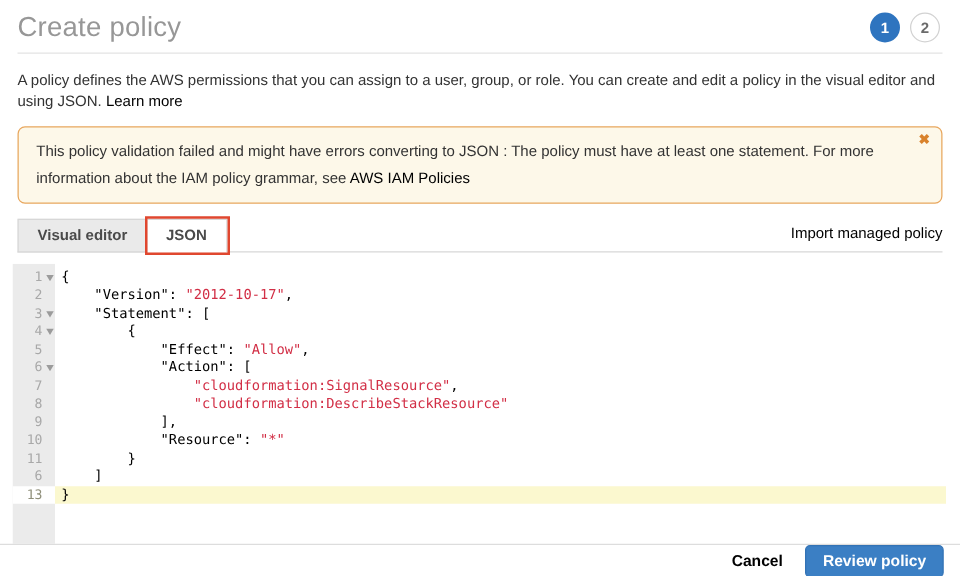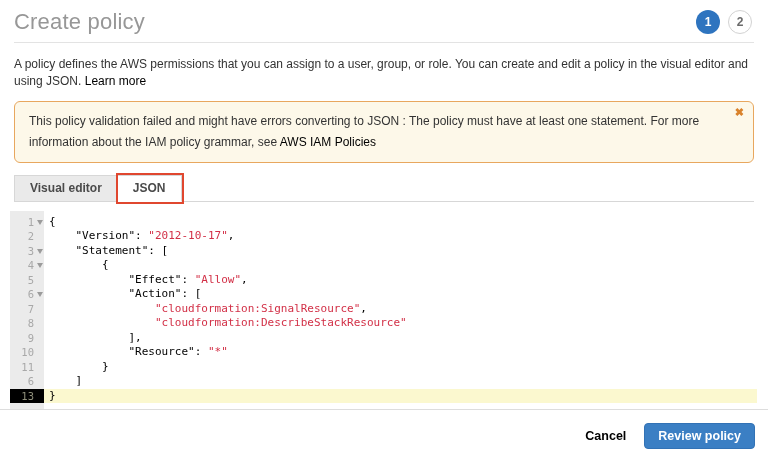--- a/index.html
+++ b/index.html
@@ -89,21 +89,21 @@
     overflow: hidden;
     cursor: text;
   }
   .gutter {
     width: 34px; background: #ebebeb;
     font-size: 10.5px; color: #a8a8a8;
     padding-top: 4px;
     flex: 0 0 auto;
   }
   .gl { height: 14.5px; line-height: 14.5px; text-align: right; padding-right: 10px; position: relative; }
-  .gl.ga { background: #000000; color: #8f8f7a; }
+  .gl.ga { background: #ffffff; color: #8f8f7a; }
   .fold {
     position: absolute; right: 1px; top: 5px;
     width: 0; height: 0;
     border-left: 3.5px solid transparent;
     border-right: 3.5px solid transparent;
     border-top: 5px solid #9b9b9b;
   }
   .code {
     flex: 1; background: #fff;
     font-size: 11px; color: #000;
@@ -111,21 +111,21 @@
     white-space: pre;
     overflow: hidden;
   }
   .cl { height: 14.5px; line-height: 14.5px; padding-left: 5px; }
   .cl.ca { background: #fbf8cf; }
   .code .s { color: #d22f46; }
 
   
   .footer {
     position: absolute; left: 0; right: 0; bottom: 0;
-    height: 52px; background: #fff;
+    height: 26px; background: #fff;
     border-top: 1px solid #ddd;
     display: flex; align-items: center; justify-content: flex-end;
     gap: 18px; padding: 0 13px;
   }
   .cancel-link { font-size: 12.5px; font-weight: bold; }
   .review-btn {
     background: #3b7fc4; border: 1px solid #3272b5; border-radius: 4px;
     color: #fff; font-family: "Liberation Sans", sans-serif;
     font-size: 12.5px; font-weight: bold;
     padding: 5px 13px; cursor: pointer;
@@ -147,20 +147,21 @@
 <div class="intro"><span>A policy defines the AWS permissions that you can assign to a user, group, or role. You can create and edit a policy in the visual editor and using JSON. </span><a class="link">Learn more</a></div>
 
 <div class="banner">
   <span class="banner-close">✖</span>
   <span>This policy validation failed and might have errors converting to JSON : The policy must have at least one statement. For more information about the IAM policy grammar, see </span><a class="link">AWS IAM Policies</a>
 </div>
 
 <div class="tabbar">
   <div class="tab inactive">Visual editor</div>
   <div class="tab active">JSON</div>
+  <a class="link import-link">Import managed policy</a>
 </div>
 
 <div class="editor">
   <div class="gutter">
       <div class="gl"><span>1</span><i class="fold"></i></div>
       <div class="gl"><span>2</span></div>
       <div class="gl"><span>3</span><i class="fold"></i></div>
       <div class="gl"><span>4</span><i class="fold"></i></div>
       <div class="gl"><span>5</span></div>
       <div class="gl"><span>6</span><i class="fold"></i></div>

